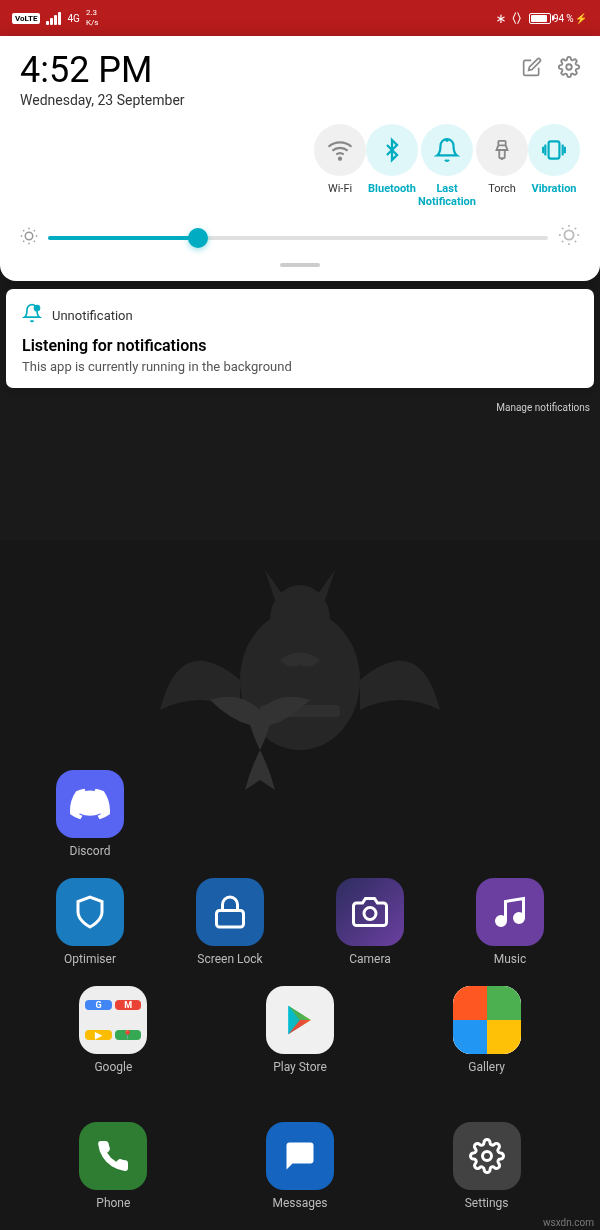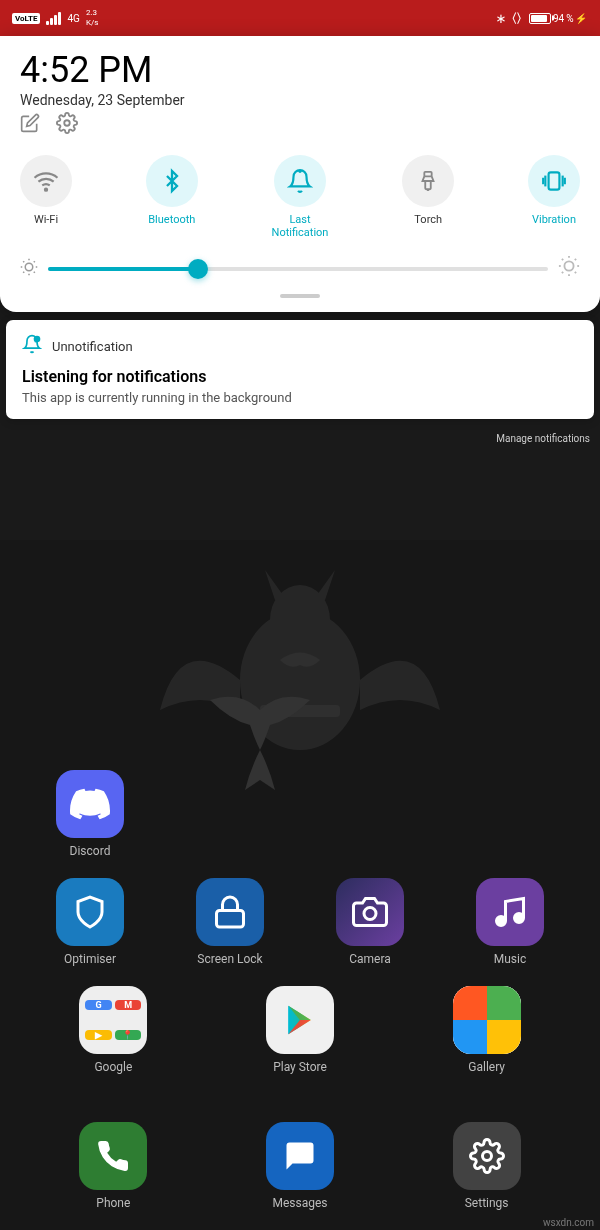--- a/index.html
+++ b/index.html
@@ -108,21 +108,20 @@
       background: #fff;
       border-radius: 0 0 16px 16px;
       padding: 16px 20px 14px;
       box-shadow: 0 4px 20px rgba(0,0,0,0.3);
     }
     .qs-header {
       display: flex;
       justify-content: space-between;
       align-items: flex-start;
       margin-bottom: 16px;
-      flex-direction: column;
     }
     .qs-time {
       font-size: 36px;
       font-weight: 400;
       color: #000;
       line-height: 1;
     }
     .qs-date {
       font-size: 14px;
       color: #333;
@@ -136,21 +135,21 @@
     }
     .qs-icon-btn {
       color: #666;
       font-size: 20px;
       cursor: pointer;
     }
 
     
     .toggle-grid {
       display: flex;
-      justify-content: space-between;
+      justify-content: flex-end;
       margin-bottom: 16px;
     }
     .toggle-item {
       display: flex;
       flex-direction: column;
       align-items: center;
       gap: 6px;
       cursor: pointer;
     }
     .toggle-icon-wrap {
@@ -171,21 +170,21 @@
       color: #00acc1;
     }
     .toggle-label {
       font-size: 11px;
       color: #333;
       text-align: center;
       line-height: 1.2;
     }
     .toggle-label.active {
       color: #00acc1;
-      font-weight: 400;
+      font-weight: 700;
     }
 
     
     .brightness-row {
       display: flex;
       align-items: center;
       gap: 10px;
       margin-bottom: 12px;
     }
     .brightness-icon {

